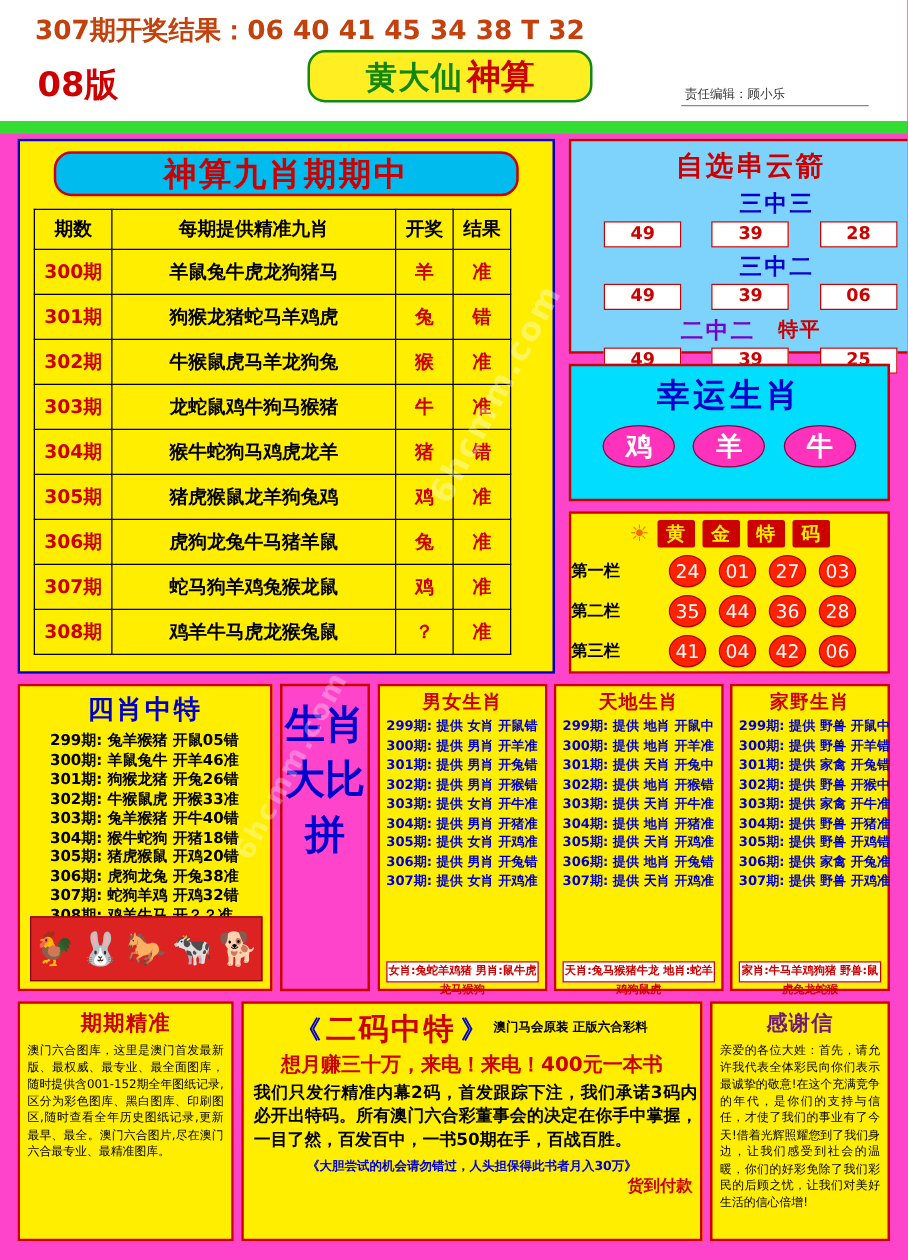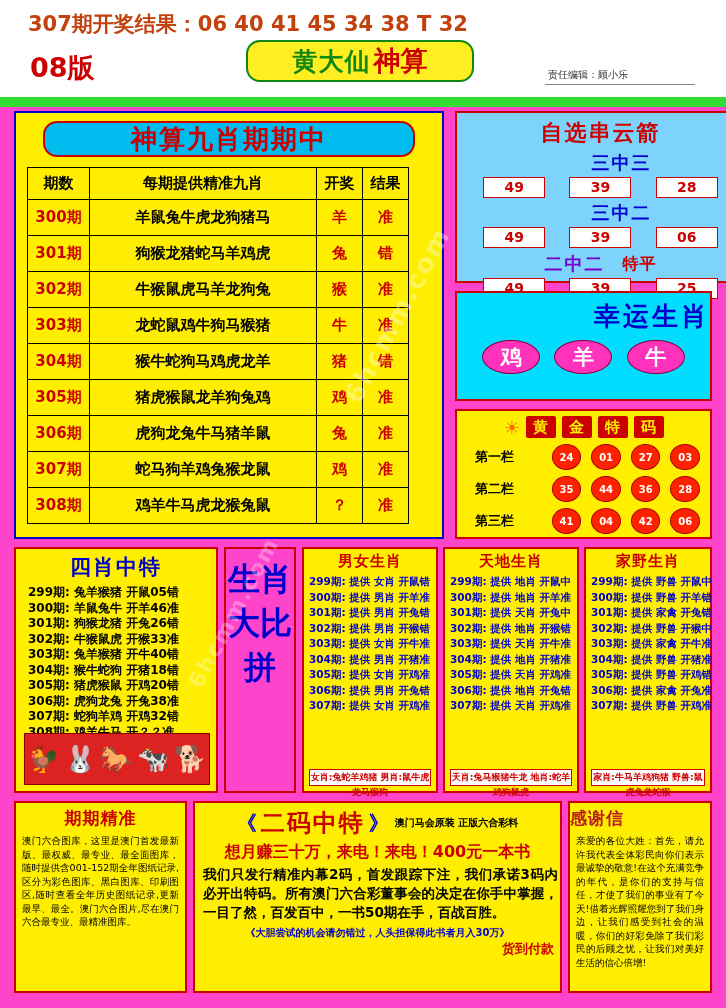--- a/index.html
+++ b/index.html
@@ -87,55 +87,55 @@
   }
   .串-row2 { display:flex; align-items:center; justify-content:center; gap: 18px; margin-top:4px;}
   .串-row2 .lbl { font-size: 18px; font-weight: bold; color: #7700cc; letter-spacing:2px;}
   .串-row2 .lbl2 { font-size: 16px; font-weight: bold; color: #cc0000; letter-spacing:1px;}
 
   
   .lucky-block {
     left: 455px; top: 291px; width: 257px; height: 110px;
     background: #00ddff; border: 2px solid #cc0000;
   }
-  .lucky-title { text-align: right; margin-top: 6px; font-size: 26px; font-weight: bold; color: #0000cc; letter-spacing: 3px; }
+  .lucky-title { text-align: center; margin-top: 6px; font-size: 26px; font-weight: bold; color: #0000cc; letter-spacing: 3px; }
   .lucky-row { display: flex; justify-content: space-around; margin-top: 6px; padding: 0 18px; }
   .lucky-pill {
     width: 58px; height: 34px; background: #ff33bb; border: 1px solid #880044;
     border-radius: 50%/50%; display: flex; align-items: center; justify-content: center;
     font-size: 21px; font-weight: bold; color: #ffffff;
   }
 
   
   .gold-block {
     left: 455px; top: 409px; width: 257px; height: 130px;
     background: #ffee00; border: 2px solid #cc0000;
   }
   .gold-head { display: flex; align-items: center; justify-content: center; gap: 6px; margin-top: 5px; }
   .sun-icon { font-size: 18px; color: #ff6600; }
   .gold-char {
     width: 30px; height: 22px; background: #cc0000; color: #ffee00;
     font-size: 15px; font-weight: bold; display: flex; align-items: center; justify-content: center;
     border-radius: 2px;
   }
-  .gold-row { display: flex; align-items: center; margin-top: 6px; padding-left: 18px; }
+  .gold-row { display: flex; align-items: center; margin-top: 6px; padding-left: 0; }
   .gold-label { font-size: 13px; font-weight: bold; color: #000; width: 78px; }
   .ball {
     width: 30px; height: 26px; border-radius: 50%; background: #ff2200; color: #ffffff;
-    font-size: 10px; font-weight: bold; display: flex; align-items: center; justify-content: center;
+    font-size: 15px; font-weight: normal; display: flex; align-items: center; justify-content: center;
     margin-right: 10px; border: 1px solid #aa0000;
   }
 
   
   .four-block {
     left: 14px; top: 547px; width: 204px; height: 246px;
     background: #ffee00; border: 2px solid #cc0000;
   }
   .four-title { text-align: center; margin-top: 4px; font-size: 21px; font-weight: bold; color: #0000cc; letter-spacing: 2px; }
-  .four-list { margin-top: 4px; padding-left: 12px; }
+  .four-list { margin-top: 4px; padding-left: 24px; }
   .four-list div { font-size: 12px; color: #000; line-height: 15.5px; font-weight: bold; }
   .zodiac-strip {
     position: absolute; left: 8px; bottom: 6px; width: 186px; height: 52px;
     background: #dd2222; border: 1px solid #880000; display: flex; align-items: center; justify-content: space-around;
   }
   .zodiac-strip span { font-size: 26px; }
 
   
   .bipin-block {
     left: 224px; top: 547px; width: 72px; height: 246px;
@@ -177,21 +177,21 @@
   .bm-line1 { text-align: center; font-size: 16px; font-weight: bold; color: #cc0000; margin-top: 3px; }
   .bm-body { padding: 2px 2px 0 8px; font-size: 13.5px; line-height: 19px; color: #000; text-align: justify; font-weight: bold; }
   .bm-foot { display: flex; align-items: center; margin-top: 4px; padding: 0 6px; flex-direction: column; }
   .bm-foot .note { font-size: 10px; color: #0000cc; font-weight: bold; }
   .bm-foot .cod { margin-left: auto; font-size: 13px; font-weight: bold; color: #cc0000; }
 
   .bottom-right {
     left: 568px; top: 801px; width: 144px; height: 192px;
     background: #ffee00; border: 2px solid #cc0000;
   }
-  .br-title { text-align: left; margin-top: 4px; font-size: 17px; font-weight: bold; color: #b91c1c; letter-spacing: 1px; }
+  .br-title { text-align: center; margin-top: 4px; font-size: 17px; font-weight: bold; color: #701a75; letter-spacing: 1px; }
   .br-text { padding: 4px 6px 0 6px; font-size: 9.5px; line-height: 13.5px; color: #000; text-align: justify; }
 
   
   .watermark {
     position: absolute; left: 300px; top: 300px;
     font-size: 26px; color: rgba(255,255,255,0.35); font-weight: bold;
     transform: rotate(-62deg); pointer-events: none; letter-spacing: 2px;
   }
   .watermark2 {
     position: absolute; left: 150px; top: 600px;

